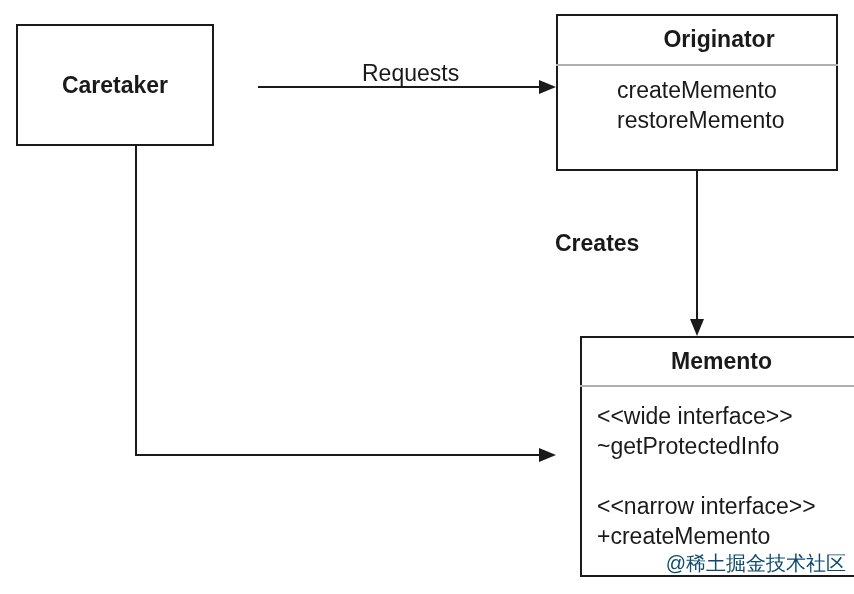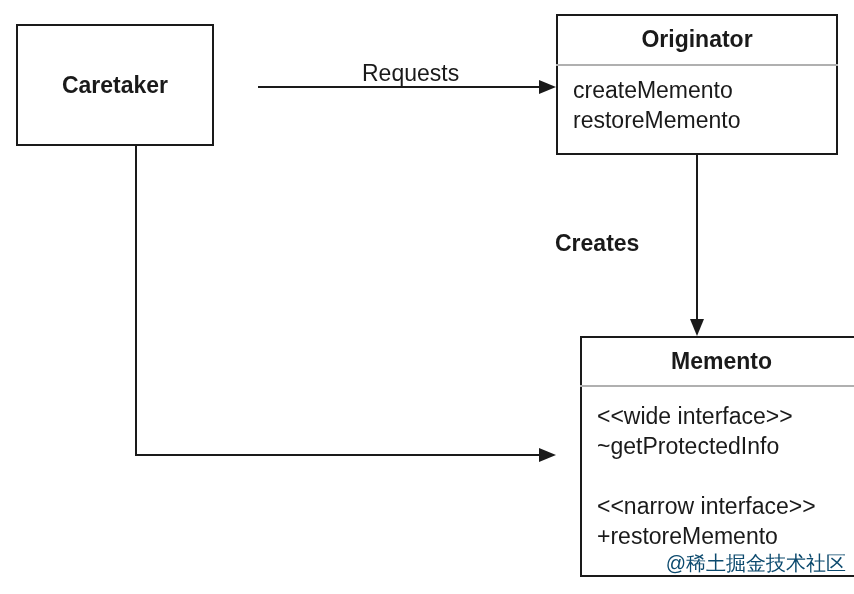--- a/index.html
+++ b/index.html
@@ -40,21 +40,22 @@
   }
   .node-title {
     font-size: 23px;
     font-weight: bold;
     white-space: nowrap;
   }
   .node-originator {
     left: 556px;
     top: 14px;
     width: 282px;
-    height: 141px;
+    height: 157px;
+    padding-left: 44px;
   }
   .node-memento {
     left: 580px;
     top: 336px;
     width: 283px;
     height: 241px;
   }
   .node-header {
     height: 47px;
     display: flex;
@@ -148,21 +149,21 @@
       <div class="node-title">Memento</div>
     </div>
     <div class="divider"></div>
     <div class="node-body">
       <div class="body-section">
         <div class="body-line">&lt;&lt;wide interface&gt;&gt;</div>
         <div class="body-line">~getProtectedInfo</div>
       </div>
       <div class="body-section">
         <div class="body-line">&lt;&lt;narrow interface&gt;&gt;</div>
-        <div class="body-line">+restoreMemento</div>
+        <div class="body-line">+createMemento</div>
       </div>
     </div>
   </div>
 
   <div class="edge-label label-requests">Requests</div>
   <div class="edge-label label-creates">Creates</div>
 
   <div class="watermark">@稀土掘金技术社区</div>
 
 </div>

